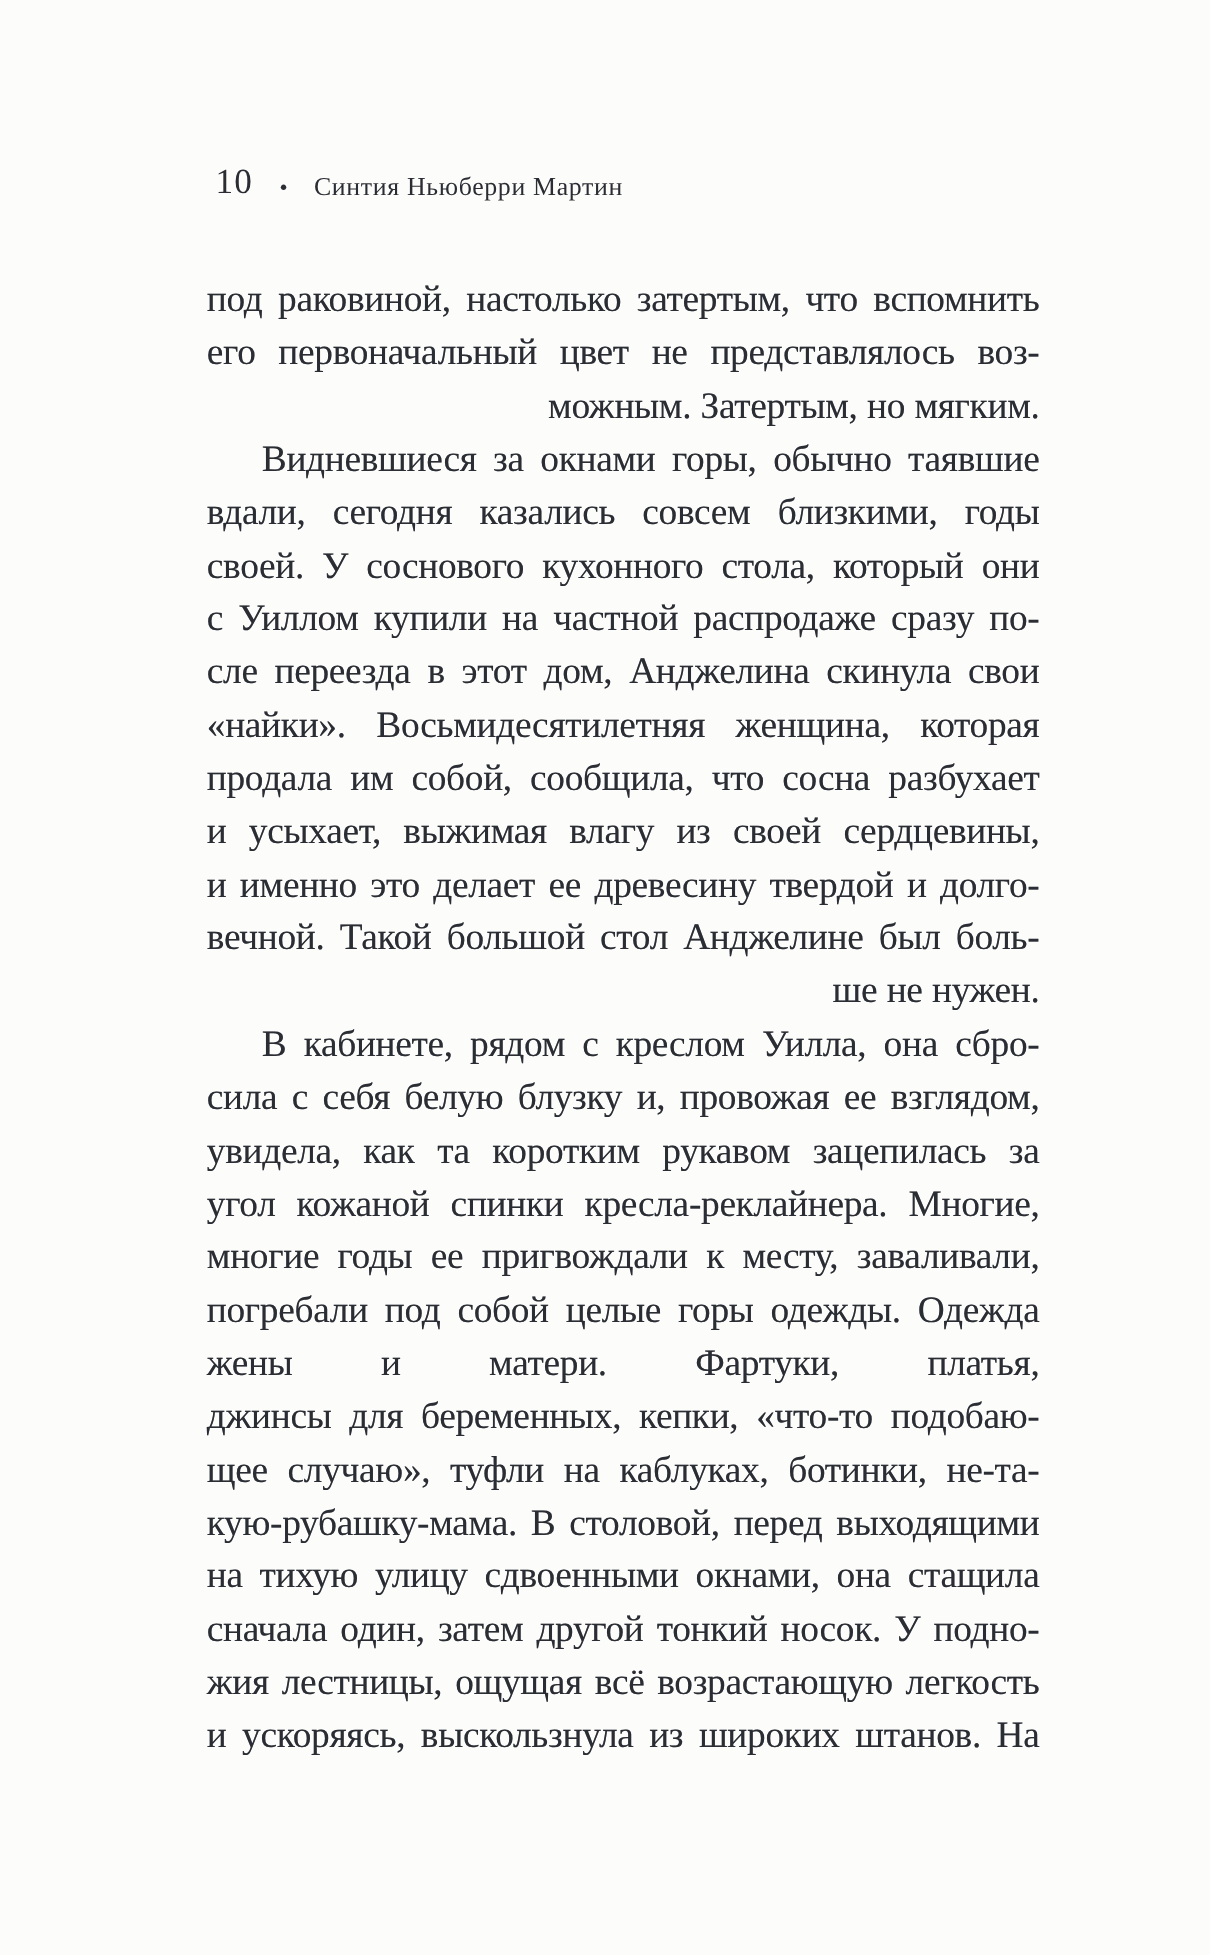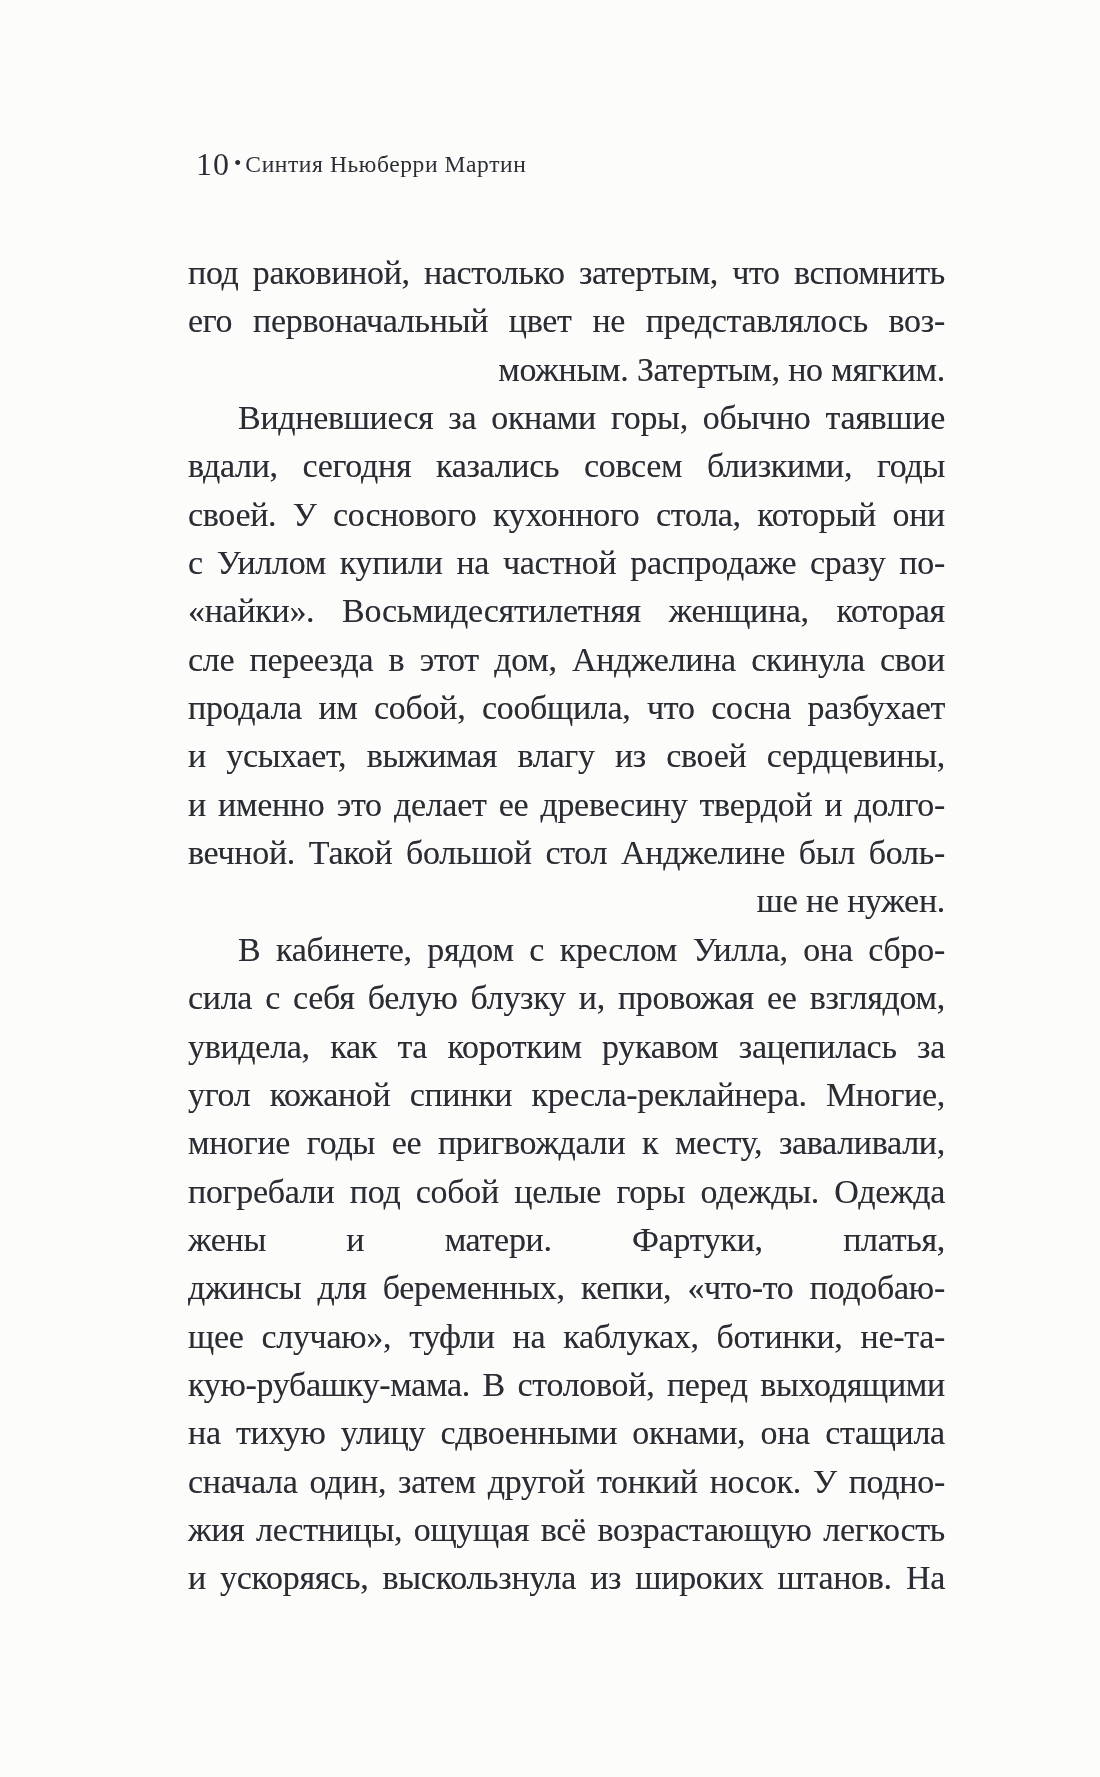--- a/index.html
+++ b/index.html
@@ -19,22 +19,22 @@
     width: 1100px;
     height: 1777px;
     background: #fcfcfb;
   }
   
   .running-head {
     position: absolute;
     left: 196px;
     top: 144px;
     display: flex;
-    align-items: center;
-    gap: 4px;
+    align-items: flex-end;
+    gap: 24px;
     white-space: nowrap;
   }
   .page-num {
     font-size: 32px;
     line-height: 40px;
     letter-spacing: 1px;
     font-weight: 500;
   }
   .sep {
     font-size: 21px;
@@ -139,34 +139,34 @@
           <span>с</span>
           <span>Уиллом</span>
           <span>купили</span>
           <span>на</span>
           <span>частной</span>
           <span>распродаже</span>
           <span>сразу</span>
           <span>по-</span>
         </div>
         <div class="line">
-          <span>«найки».</span>
-          <span>Восьмидесятилетняя</span>
-          <span>женщина,</span>
-          <span>которая</span>
-        </div>
-        <div class="line">
           <span>сле</span>
           <span>переезда</span>
           <span>в</span>
           <span>этот</span>
           <span>дом,</span>
           <span>Анджелина</span>
           <span>скинула</span>
           <span>свои</span>
+        </div>
+        <div class="line">
+          <span>«найки».</span>
+          <span>Восьмидесятилетняя</span>
+          <span>женщина,</span>
+          <span>которая</span>
         </div>
         <div class="line">
           <span>продала</span>
           <span>им</span>
           <span>собой,</span>
           <span>сообщила,</span>
           <span>что</span>
           <span>сосна</span>
           <span>разбухает</span>
         </div>

